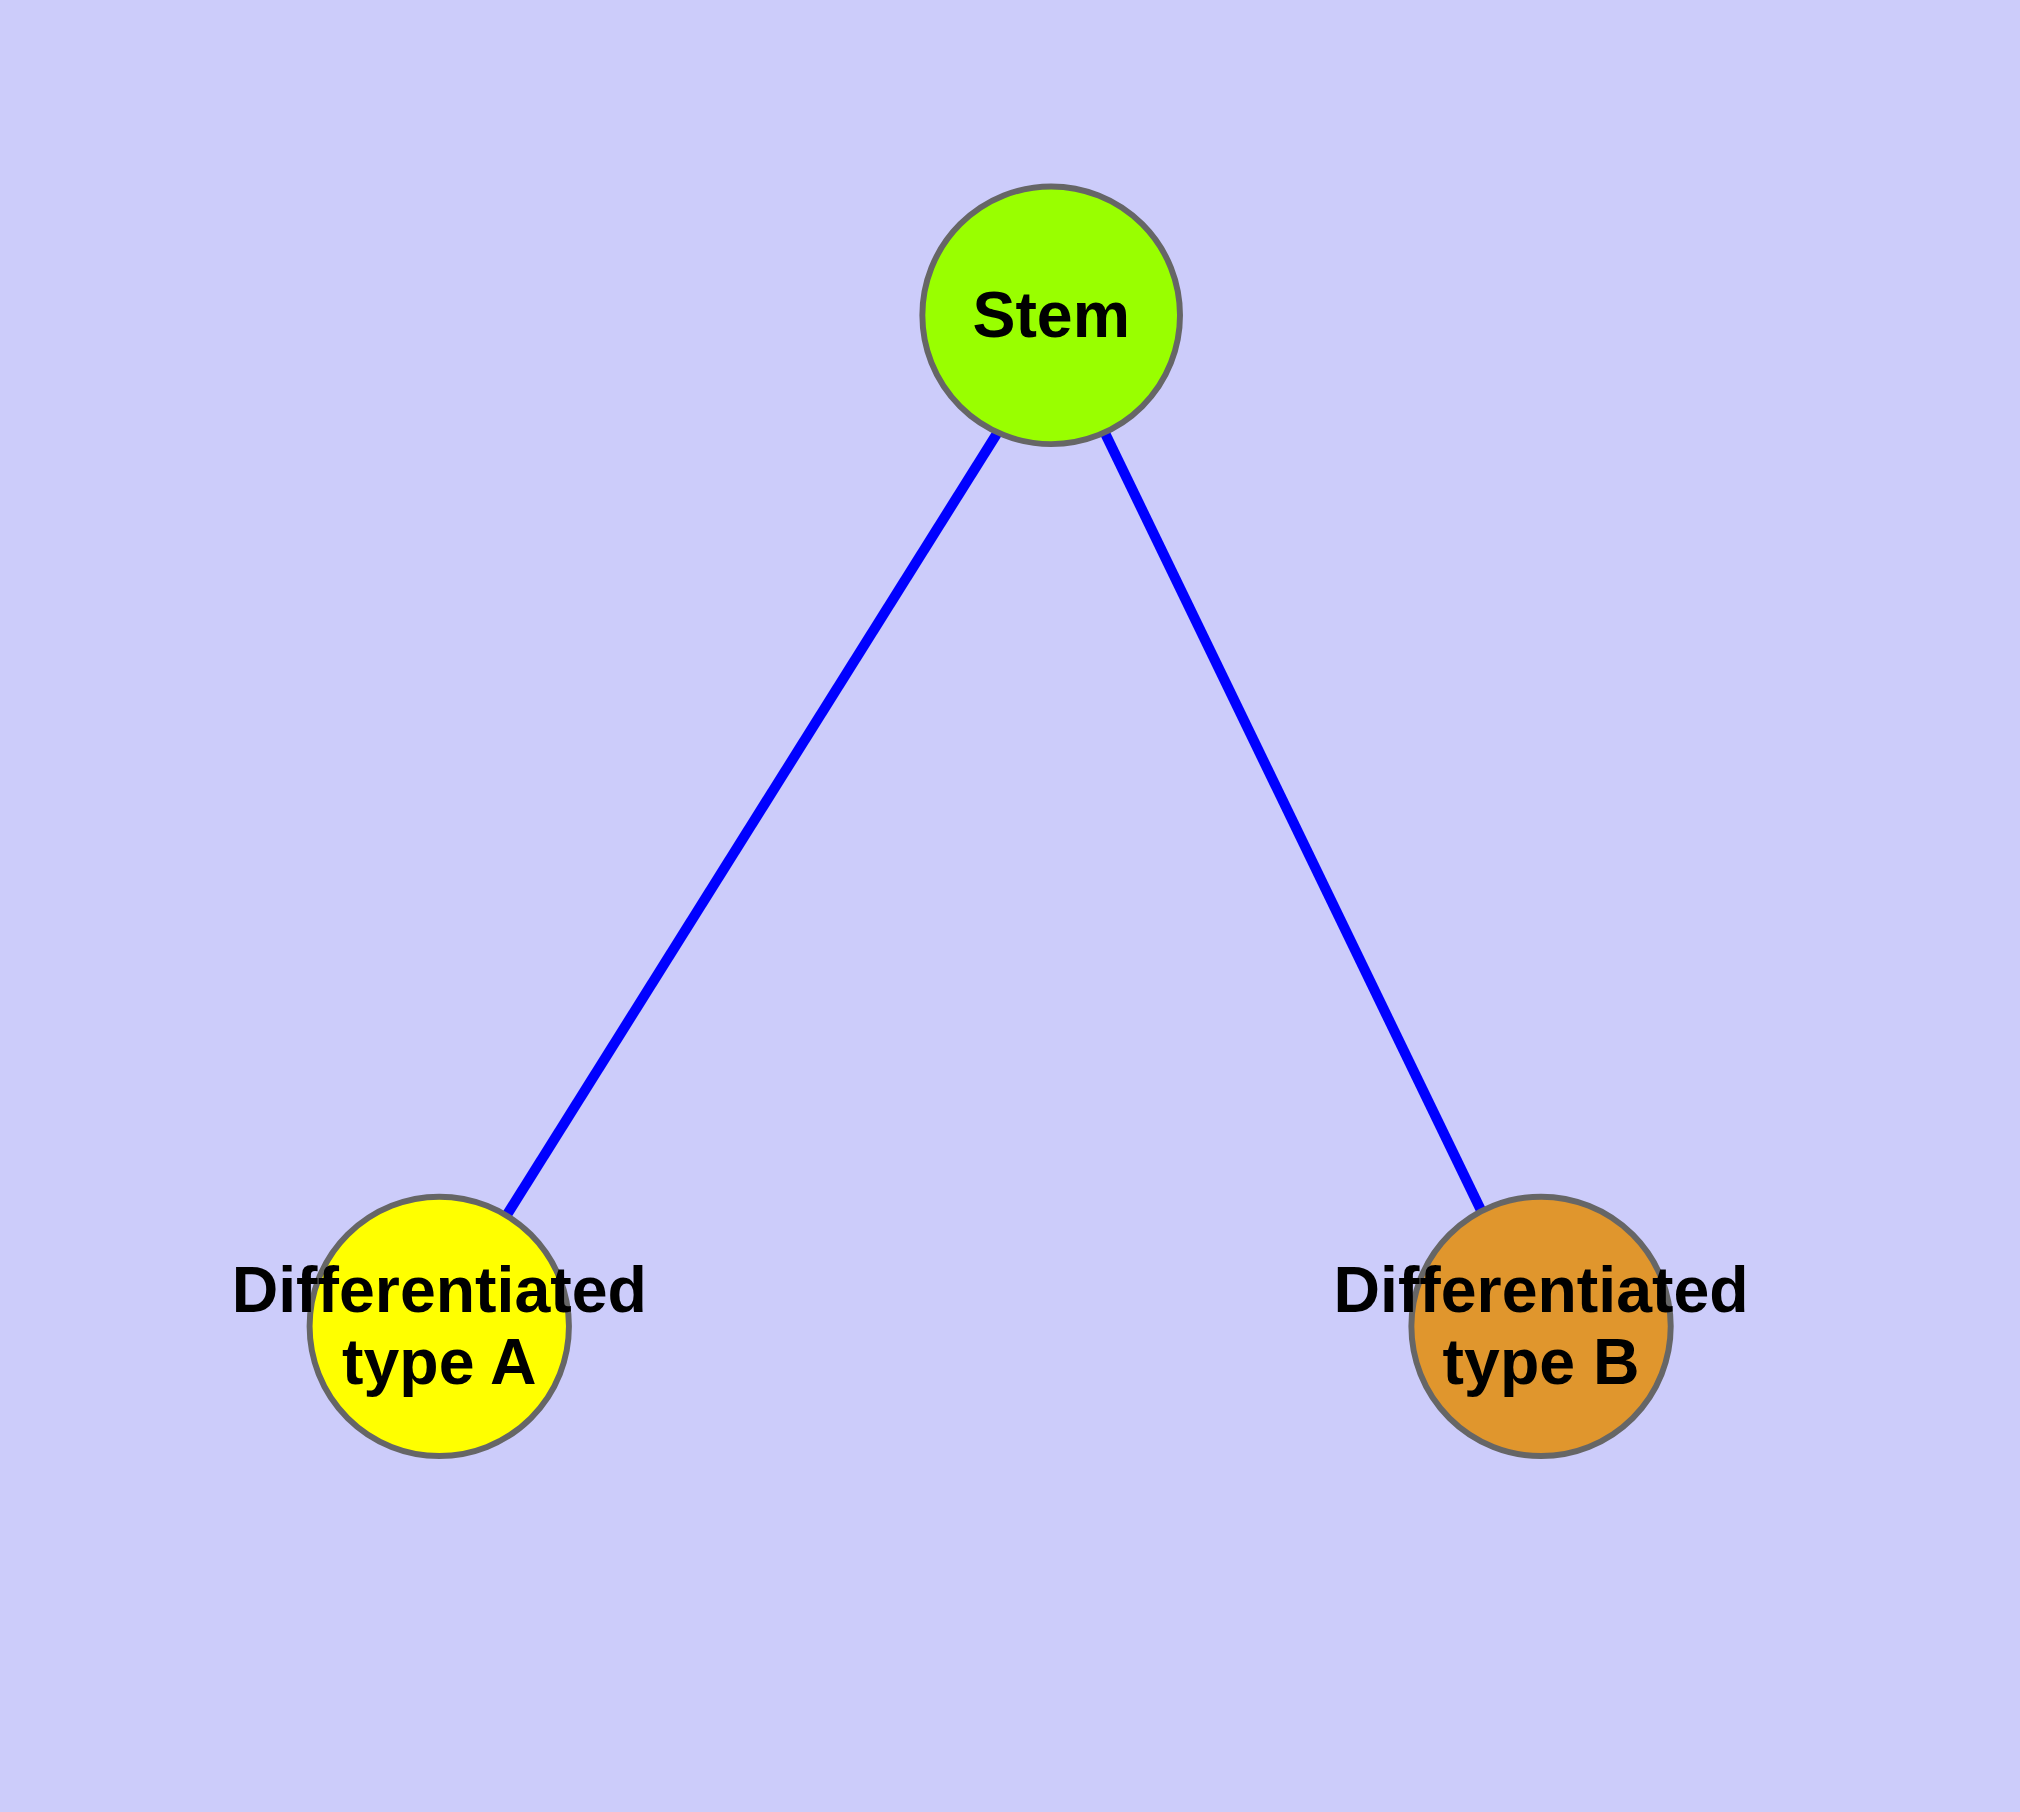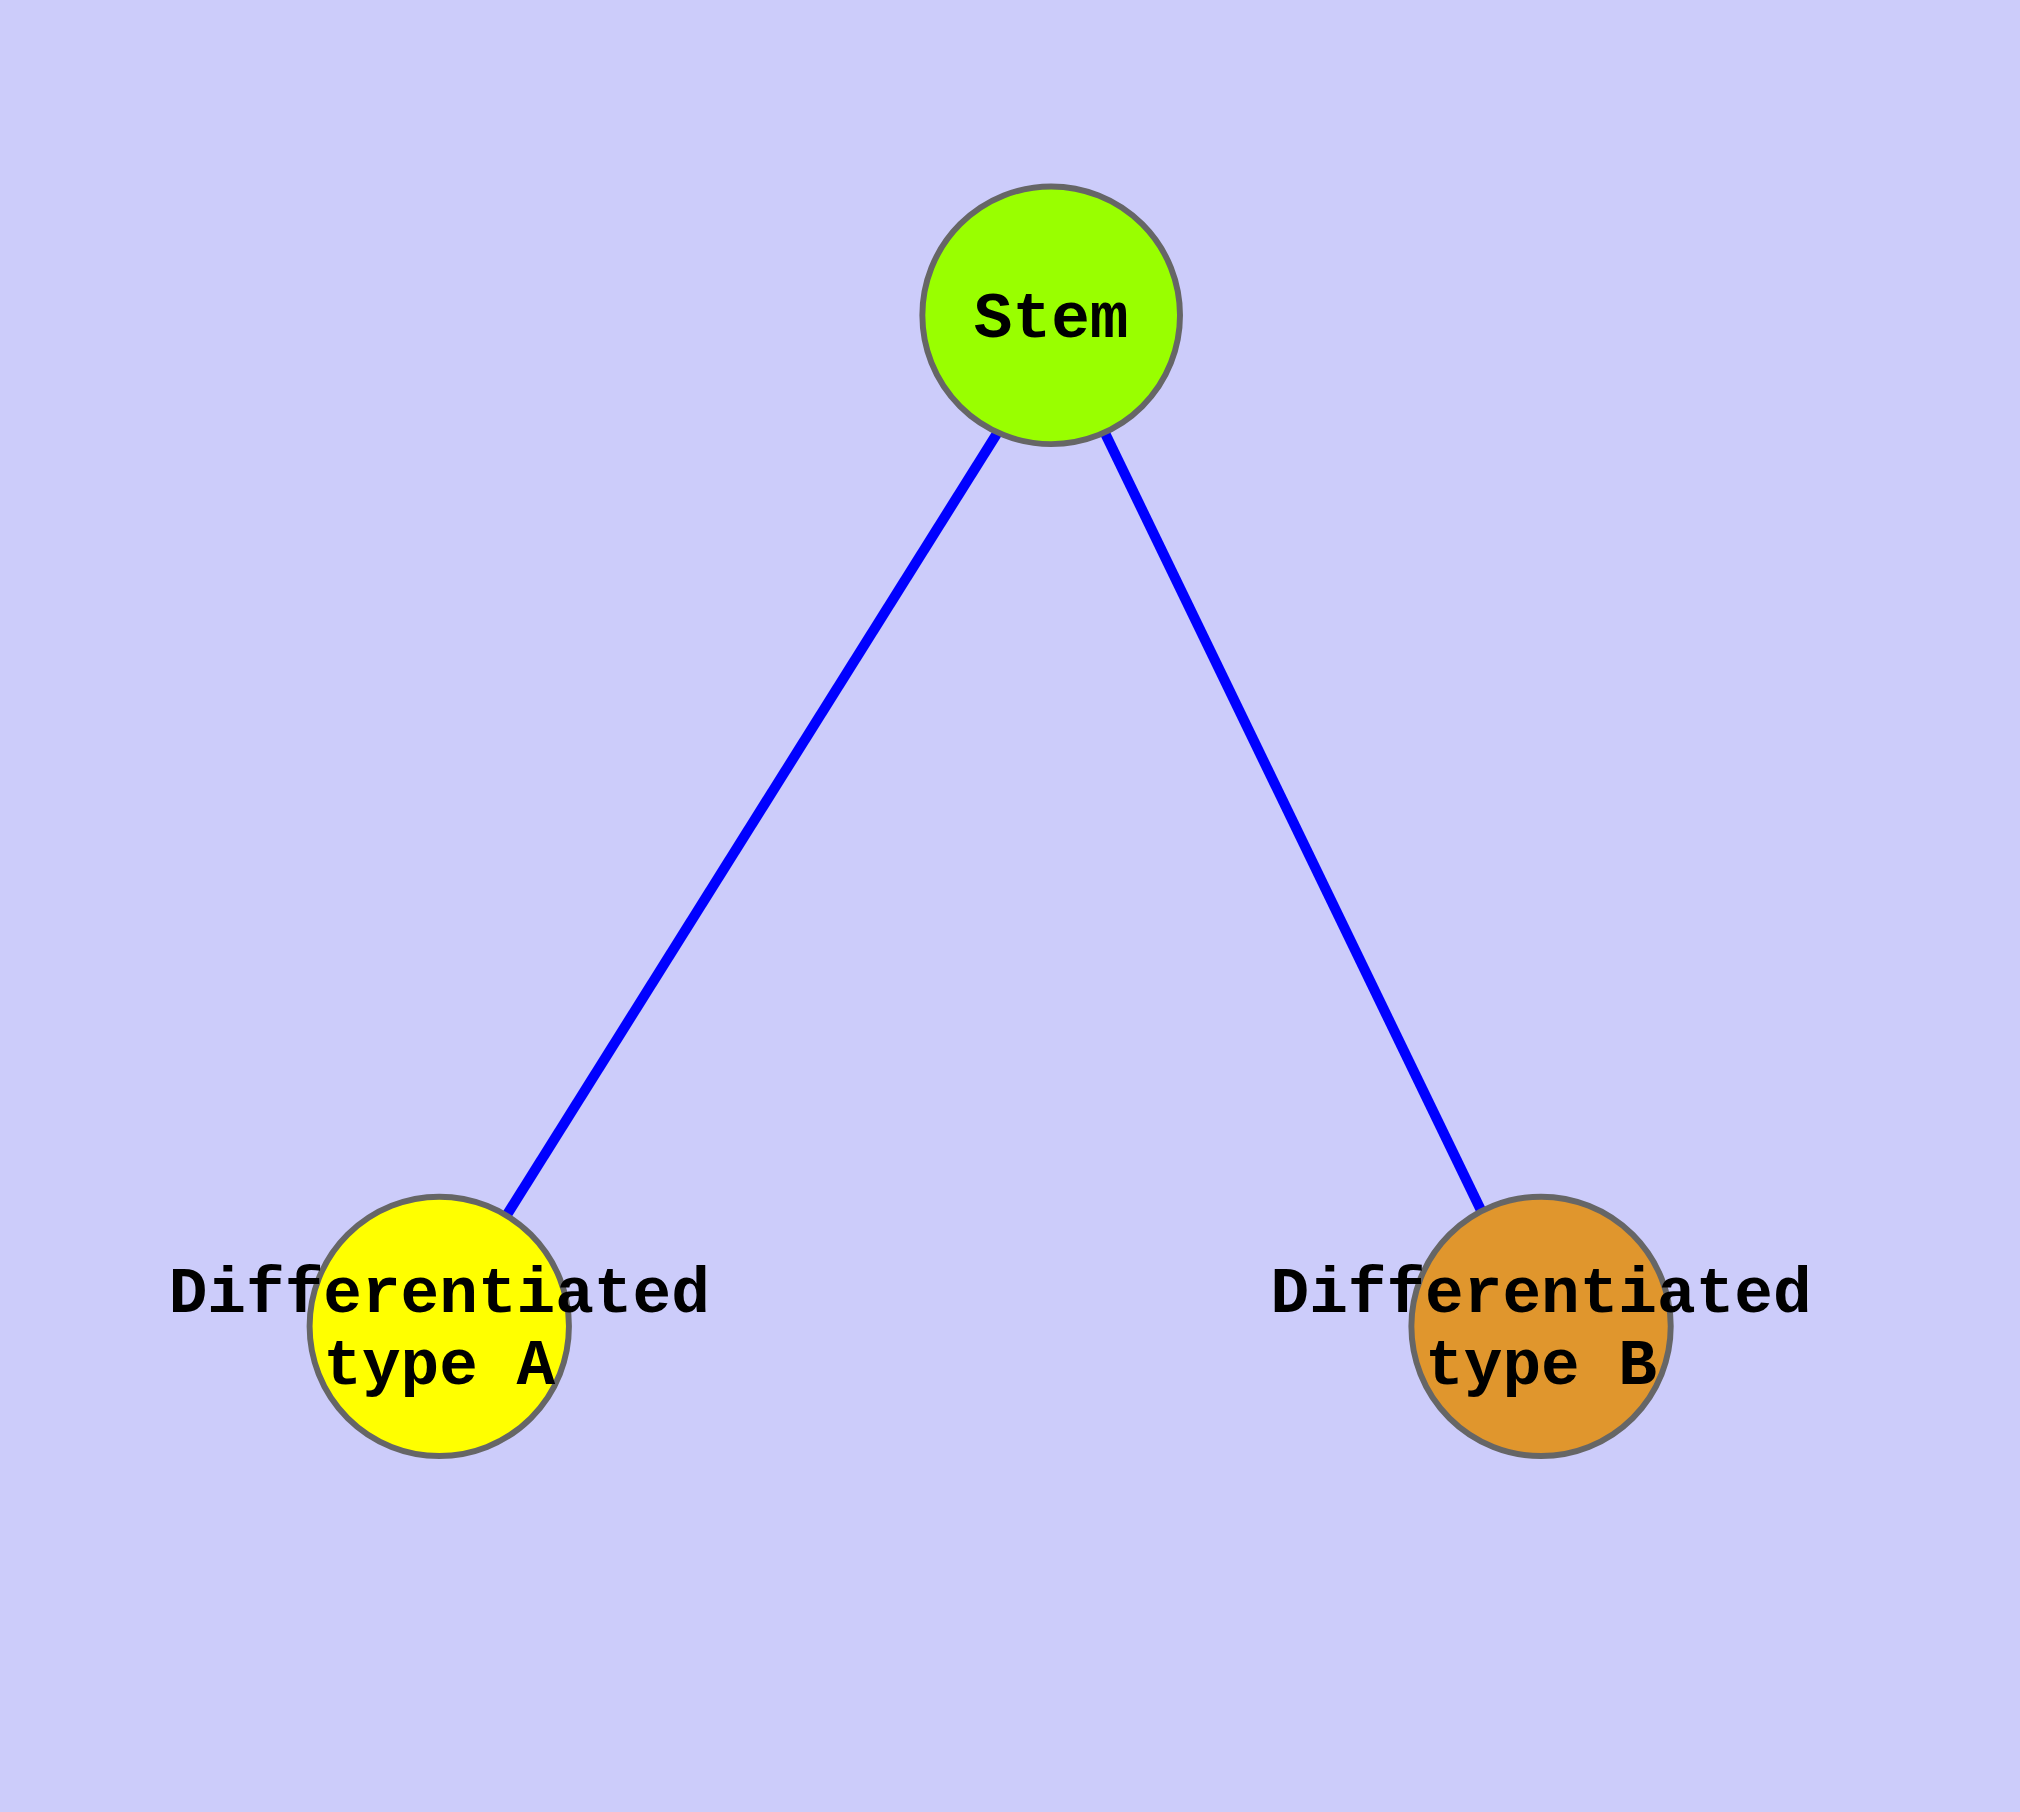--- a/index.html
+++ b/index.html
@@ -7,21 +7,21 @@
     margin: 0;
     padding: 0;
     background: #ffffff;
   }
   #canvas {
     position: relative;
     width: 2021px;
     height: 1812px;
     overflow: hidden;
     background: #ccccfa;
-    font-family: Liberation Mono, monospace;
+    font-family: Liberation Sans, sans-serif;
     text-align: center;
   }
   #graph-svg {
     position: absolute;
     inset: 0;
     width: 2021px;
     height: 1812px;
     display: block;
   }
   .node-label {

